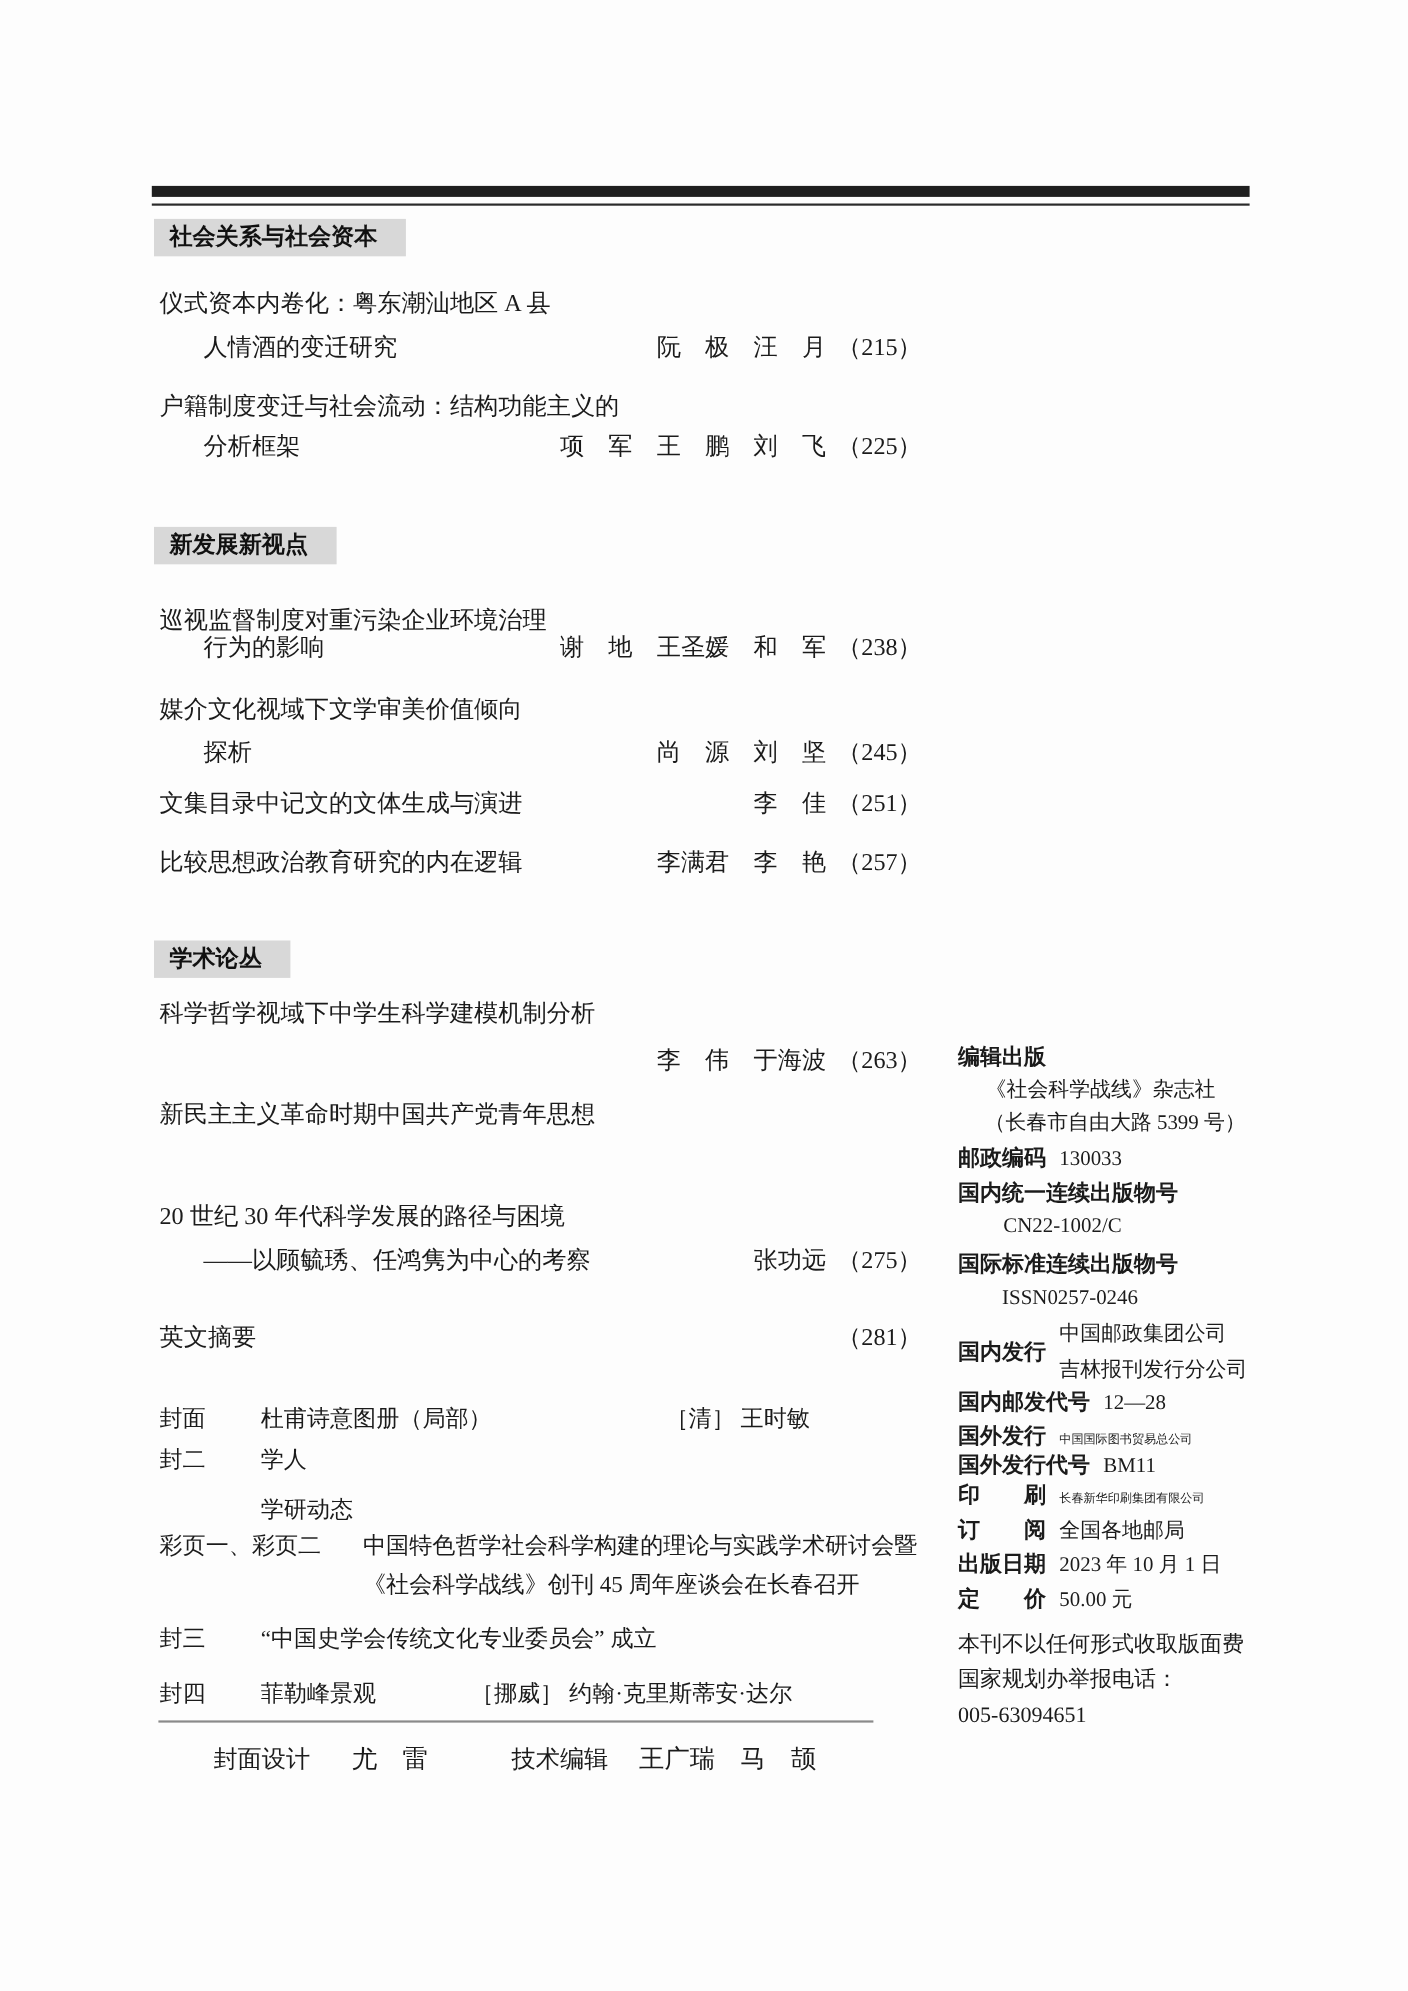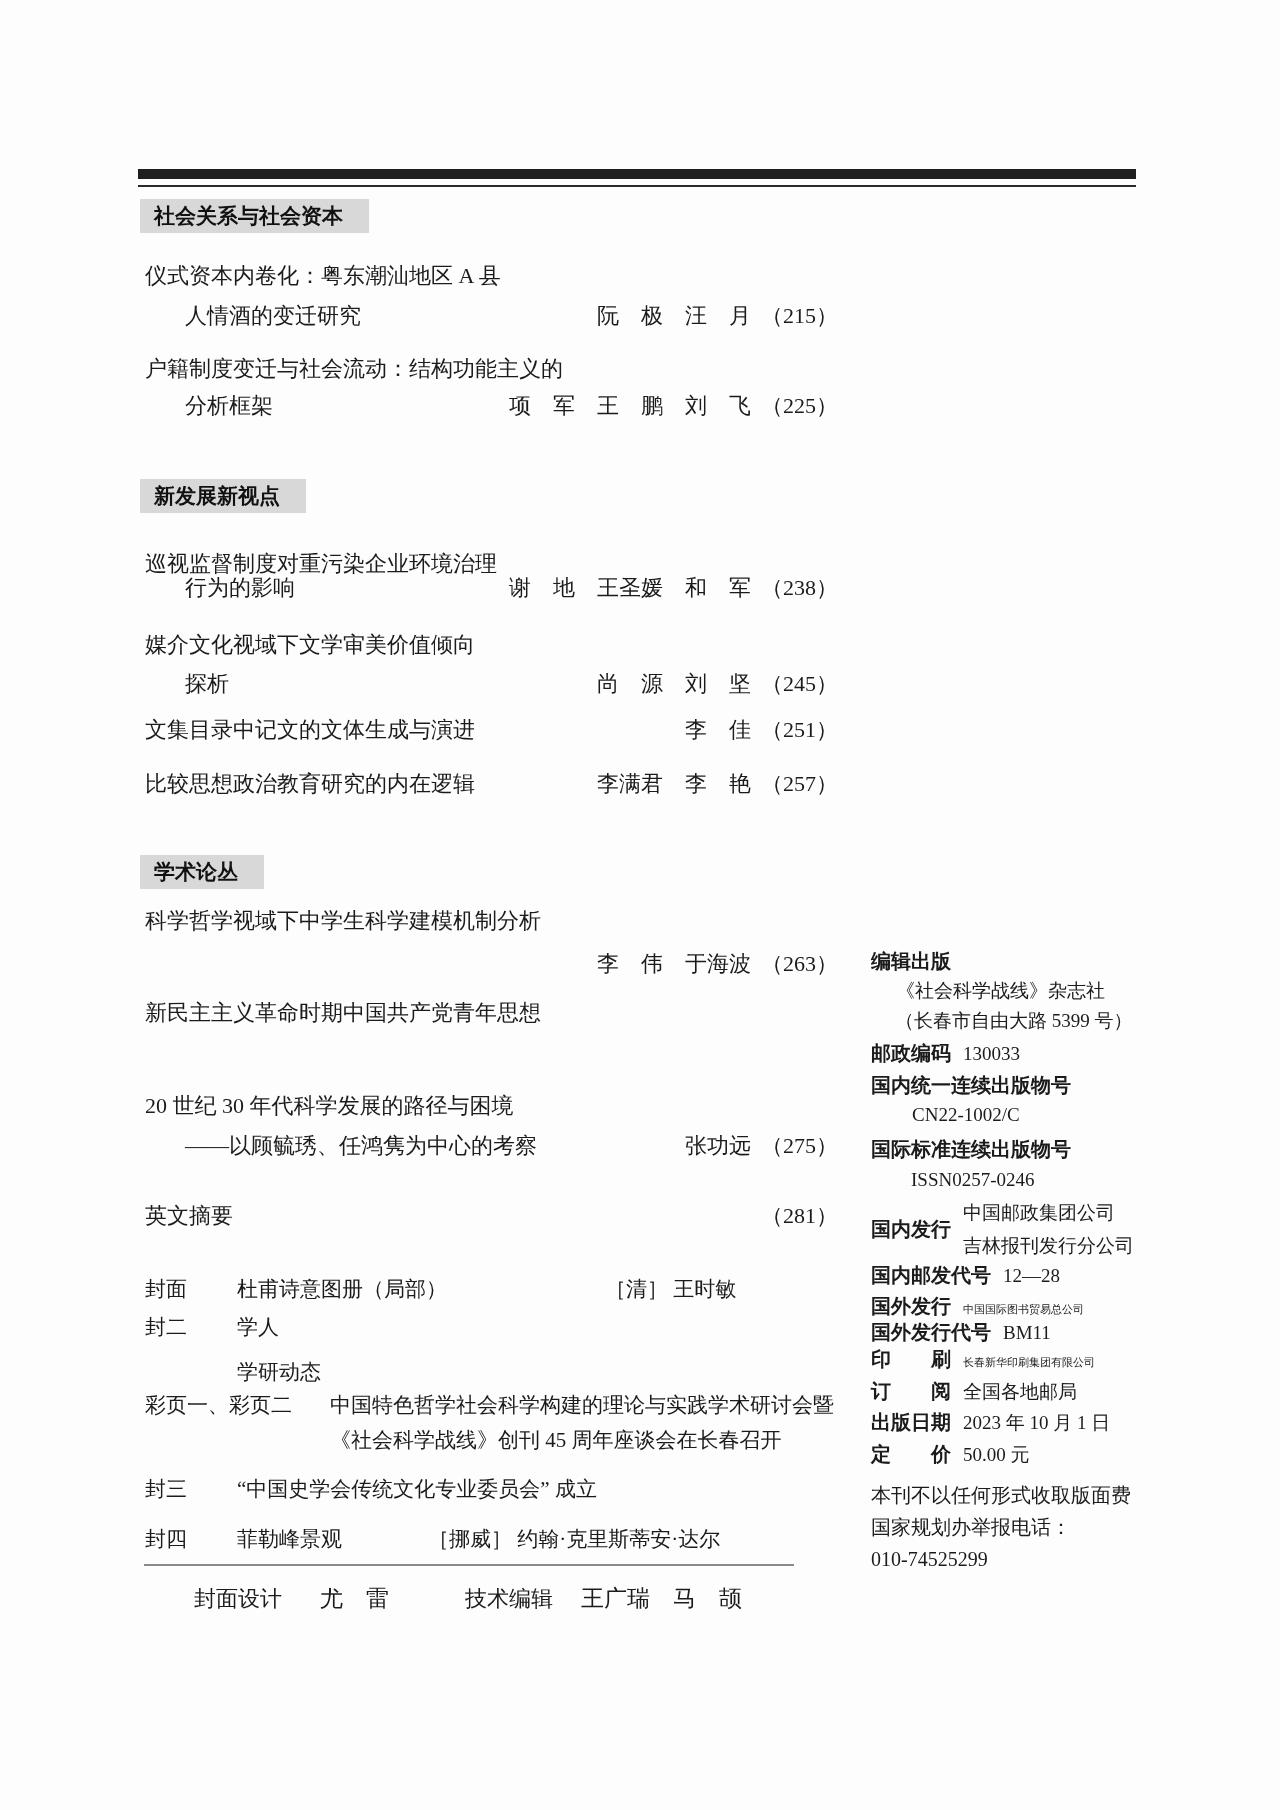--- a/index.html
+++ b/index.html
@@ -215,15 +215,15 @@
     <span class="pub-label">出版日期</span>
     <span class="pub-value">2023 年 10 月 1 日</span>
   </div>
   <div class="abs pub-row" style="top:1440px;">
     <span class="pub-label">定　　价</span>
     <span class="pub-value">50.00 元</span>
   </div>
 
   <div class="abs notice" style="top:1481px;">本刊不以任何形式收取版面费</div>
   <div class="abs notice" style="top:1513px;">国家规划办举报电话：</div>
-  <div class="abs notice" style="top:1545px;">010-74525299</div>
+  <div class="abs notice" style="top:1545px;">005-63094651</div>
 
 </div>
 
 </body></html>

